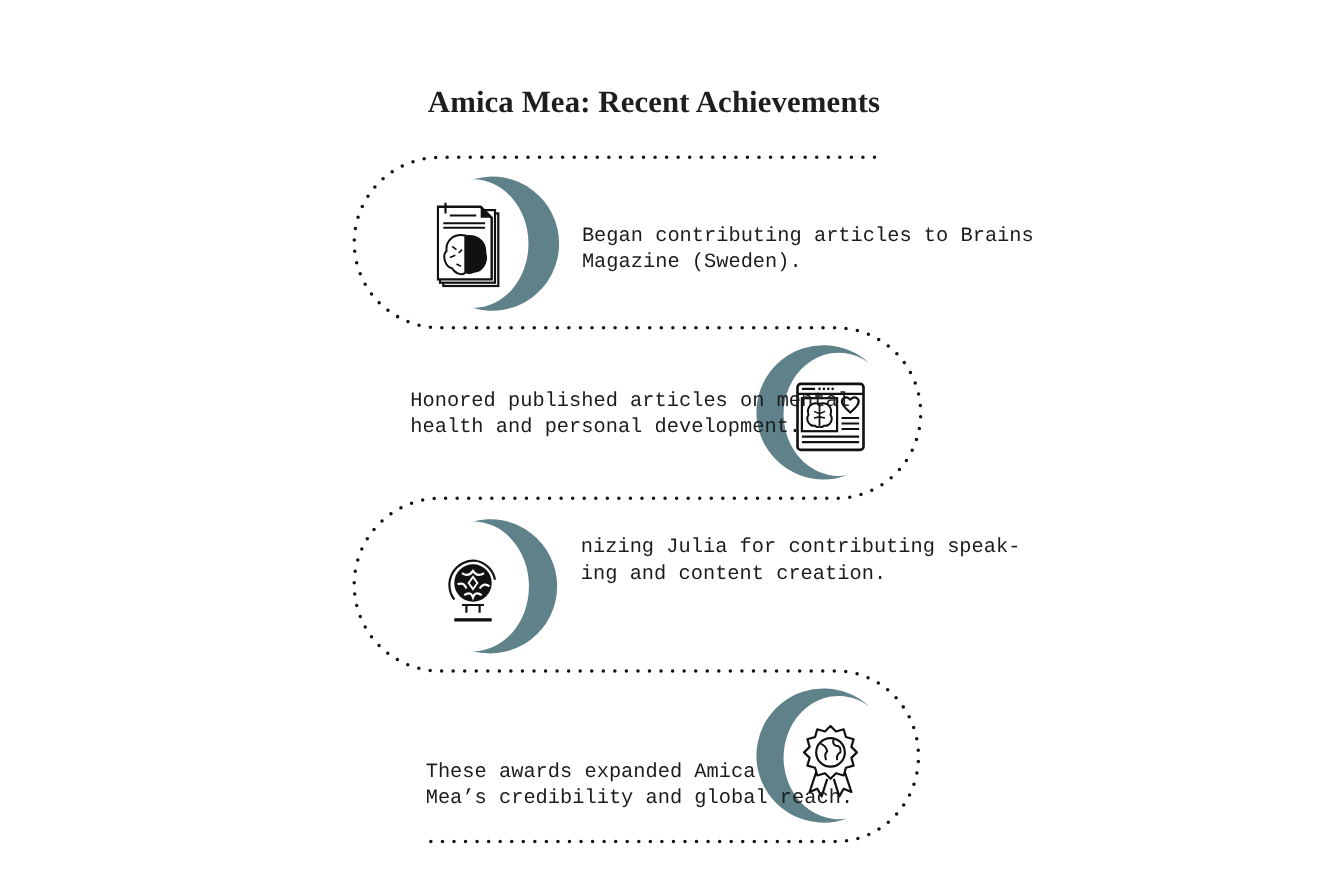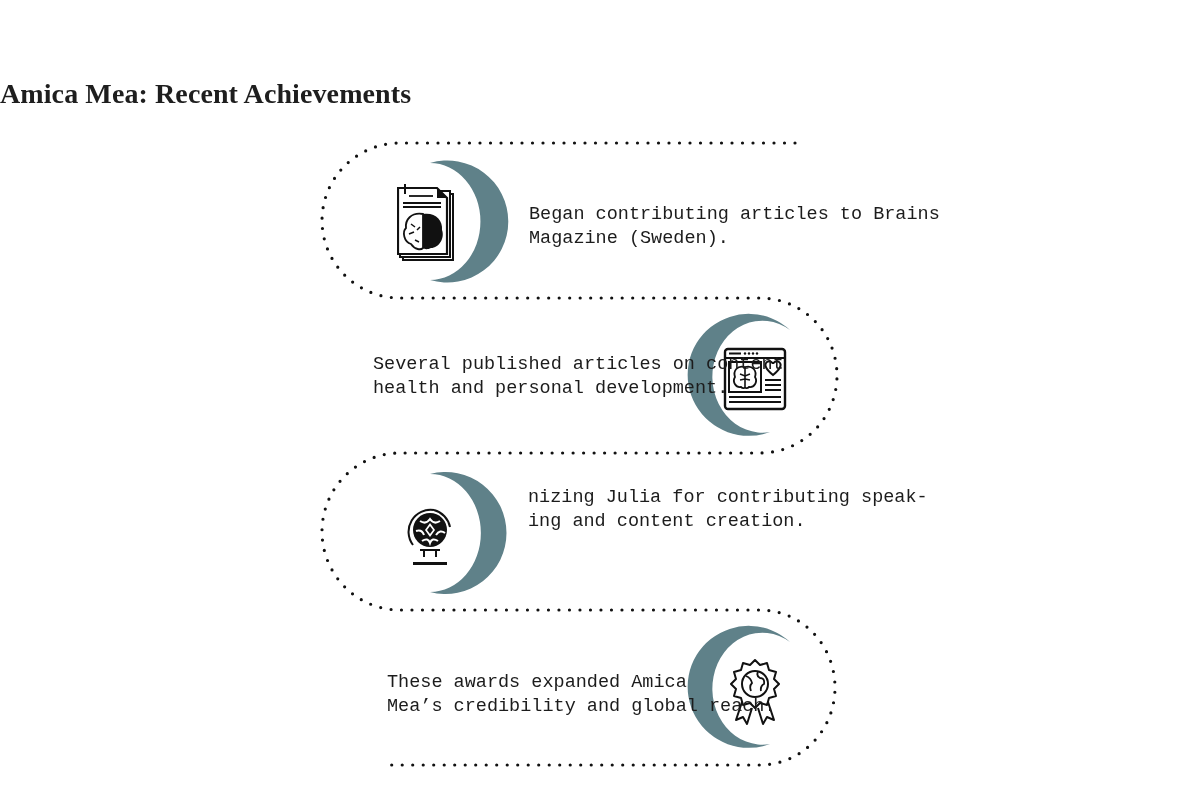--- a/index.html
+++ b/index.html
@@ -1,17 +1,17 @@
 <!DOCTYPE html>
 <html><head>
 <meta charset="utf-8">
 <style>
   html, body { margin: 0; padding: 0; background: #ffffff; }
   body { width: 1200px; height: 800px; position: relative; overflow: hidden; font-family: "Liberation Serif", serif; color: #222; }
-  .title { position: absolute; left: 0; width: 1165px; top: 78px; text-align: left; font-weight: bold; font-size: 28px; color: #1e1e1e; letter-spacing: 0.1px; }
+  .title { position: absolute; left: 12px; width: 1165px; top: 78px; text-align: center; font-weight: bold; font-size: 28px; color: #1e1e1e; letter-spacing: 0.1px; }
   svg.bg { position: absolute; left: 0; top: 0; }
   .txt { position: absolute; font-size: 18.5px; line-height: 23.5px; color: #1c1c1c; font-family: Liberation Mono, monospace; }
   .icon { position: absolute; }
 </style>
 </head>
 <body>
 
 <div class="title">Amica Mea: Recent Achievements</div>
 
 <svg class="bg" width="1200" height="800">
@@ -63,21 +63,21 @@
   <line x1="22" y1="20" x2="22" y2="40" stroke="#111" stroke-width="1.6"></line>
   <path d="M17,27 l5,2 l5,-2 M17,33 l5,-1 l5,1" fill="none" stroke="#111" stroke-width="1.4"></path>
   <path d="M50,28 C44,23 40,18 44,15 C47,13 50,16 50,17 C50,16 53,13 56,15 C60,18 56,23 50,28 Z" fill="none" stroke="#111" stroke-width="2"></path>
   <line x1="42" y1="33" x2="58" y2="33" stroke="#111" stroke-width="2"></line>
   <line x1="42" y1="38" x2="58" y2="38" stroke="#111" stroke-width="2"></line>
   <line x1="42" y1="43" x2="58" y2="43" stroke="#111" stroke-width="2"></line>
   <line x1="6" y1="50" x2="58" y2="50" stroke="#111" stroke-width="2"></line>
   <line x1="6" y1="55" x2="58" y2="55" stroke="#111" stroke-width="2"></line>
 </svg>
 <div class="txt" style="left:373px;top:353px">
-  <div>Several published articles on content</div>
+  <div>Honored published articles on mental</div>
   <div>health and personal development.</div>
 </div>
 
 <svg class="icon" style="left:404px;top:505px" width="52" height="64" viewBox="0 0 52 64">
   <path d="M9,40 A22,22 0 0 1 30,5" fill="none" stroke="#111" stroke-width="2"></path>
   <path d="M30,5 A22,22 0 0 1 46,22" fill="none" stroke="#111" stroke-width="2"></path>
   <circle cx="26" cy="25" r="17" fill="#111"></circle>
   <path d="M16,16 q6,4 10,-2 q4,6 10,2 M12,26 q6,-2 8,4 M32,30 q4,-6 9,-2 M18,36 q6,-4 8,2 q2,-6 8,-2" fill="none" stroke="#fff" stroke-width="2"></path>
   <path d="M26,18 l5,7 l-5,7 l-5,-7 Z" fill="#fff"></path>
   <path d="M26,21 l3,4 l-3,4 l-3,-4 Z" fill="#111"></path>
@@ -91,16 +91,16 @@
   <div>ing and content creation.</div>
 </div>
 
 <svg class="icon" style="left:728px;top:658px" width="54" height="70" viewBox="0 0 54 70">
   <path d="M27,2 l5,5 l7,-2 l2,7 l7,2 l-2,7 l5,5 l-5,5 l2,7 l-7,2 l-2,7 l-7,-2 l-5,5 l-5,-5 l-7,2 l-2,-7 l-7,-2 l2,-7 l-5,-5 l5,-5 l-2,-7 l7,-2 l2,-7 l7,2 Z" fill="#fff" stroke="#111" stroke-width="2" stroke-linejoin="round"></path>
   <circle cx="27" cy="26" r="13" fill="none" stroke="#111" stroke-width="2"></circle>
   <path d="M18,18 q5,2 6,7 q-3,3 -1,8 M30,14 q-2,4 2,6 q5,0 4,6 q-4,2 -3,7" fill="none" stroke="#111" stroke-width="1.8"></path>
   <path d="M14,44 L8,62 L15,59 L19,66 L24,50" fill="none" stroke="#111" stroke-width="2" stroke-linejoin="round"></path>
   <path d="M40,44 L46,62 L39,59 L35,66 L30,50" fill="none" stroke="#111" stroke-width="2" stroke-linejoin="round"></path>
 </svg>
-<div class="txt" style="left:387px;top:671px">
+<div class="txt" style="left:387px;top:690px">
   <div>These awards expanded Amica</div>
   <div>Mea’s credibility and global reach.</div>
 </div>
 
 </body></html>

